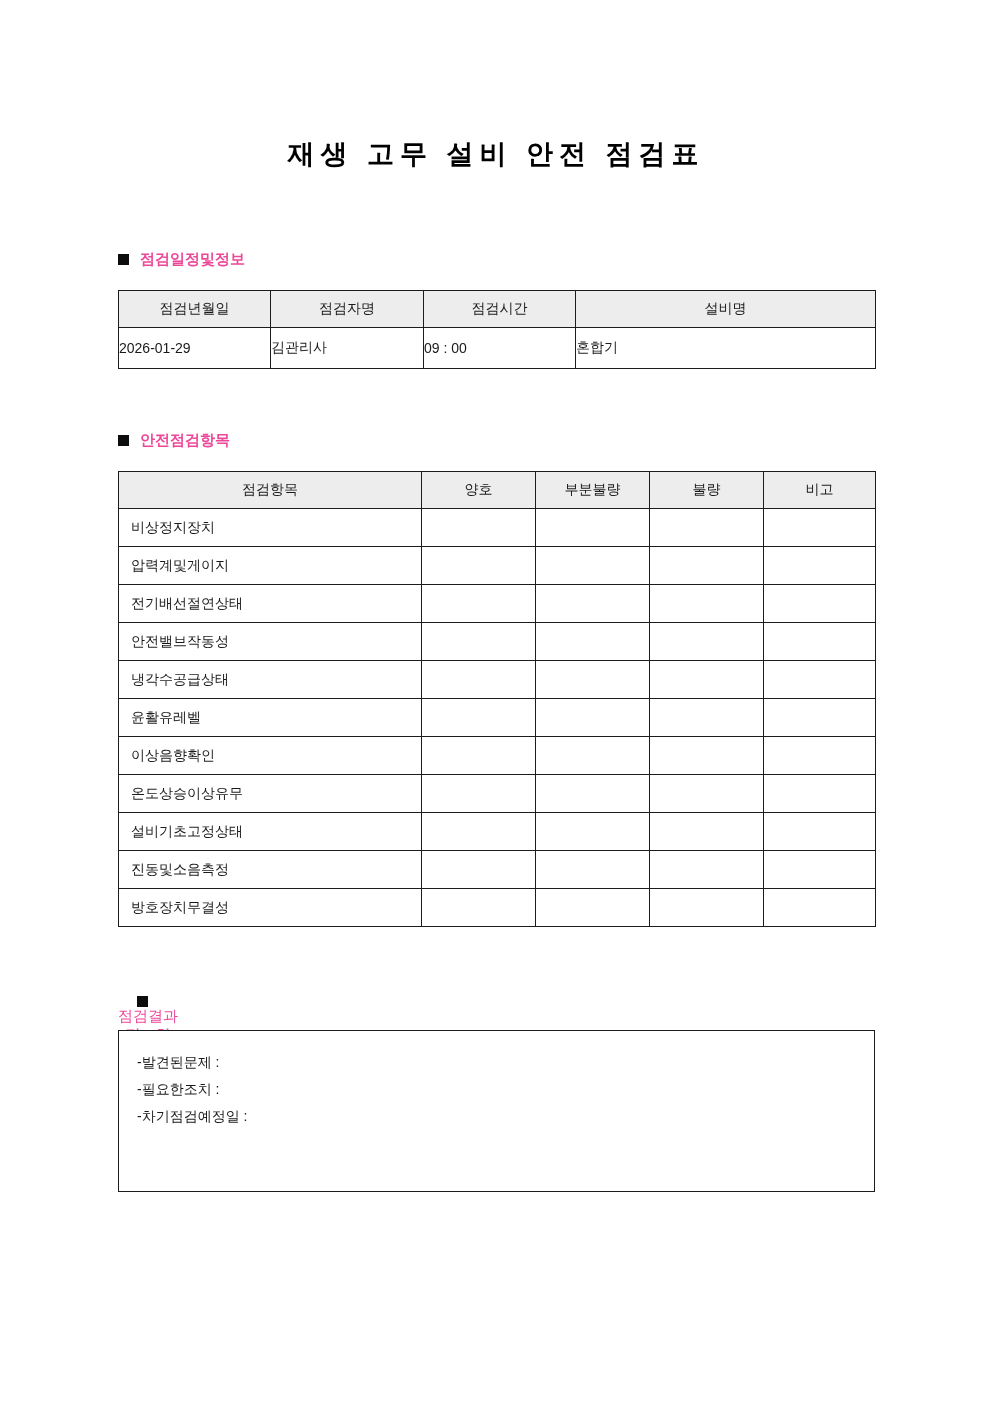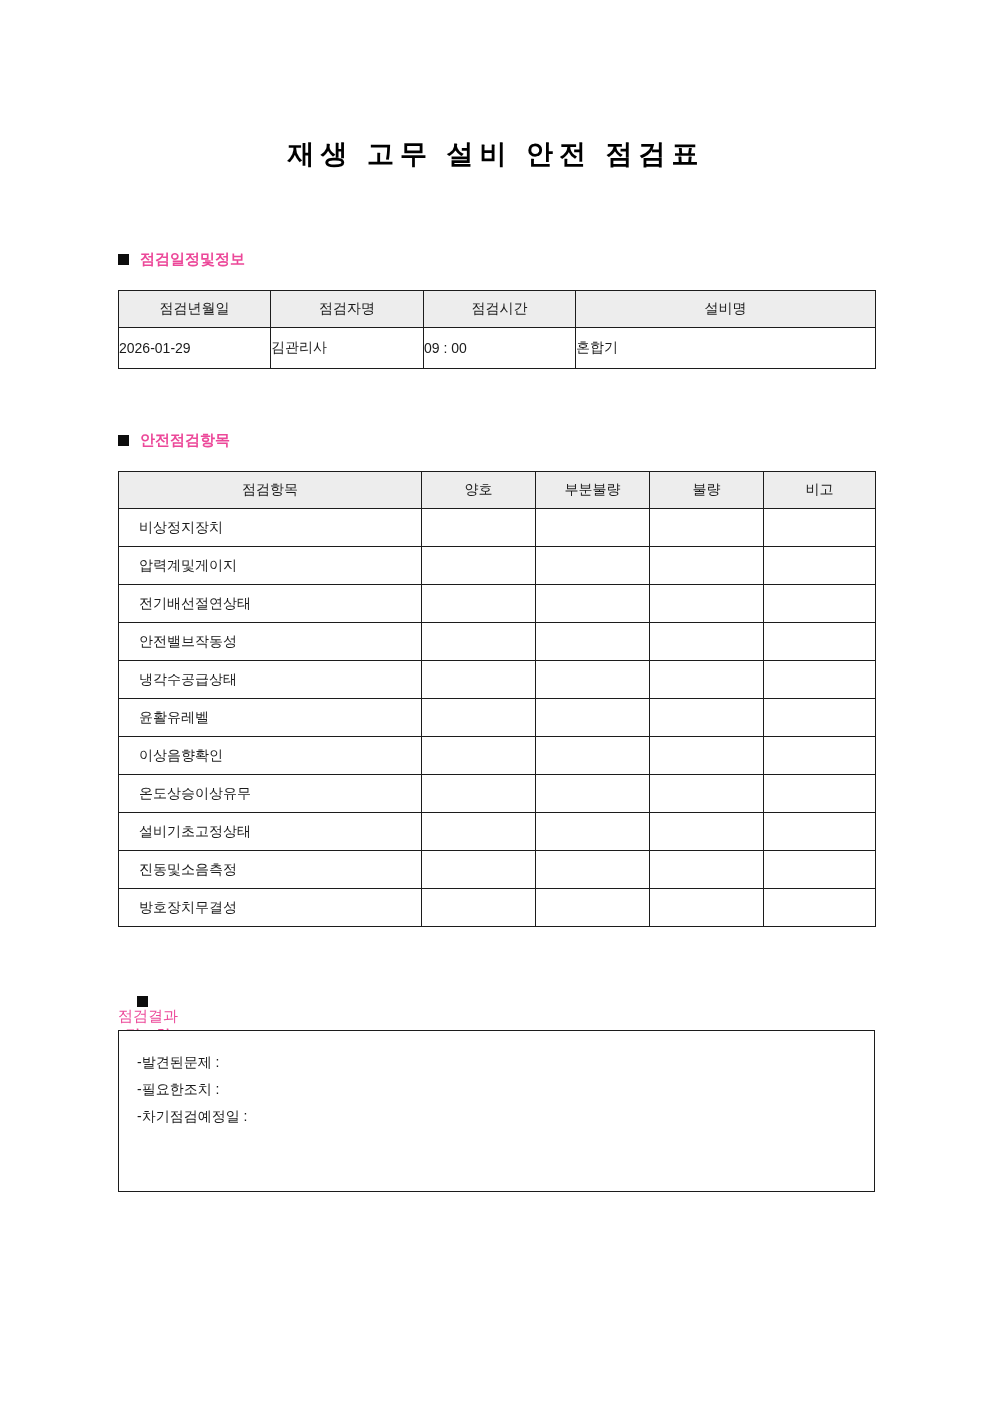--- a/index.html
+++ b/index.html
@@ -101,21 +101,21 @@
   #checklist-table {
     left: 118px;
     top: 471px;
     width: 757px;
   }
   #checklist-table tbody td {
     height: 38px;
   }
   #checklist-table tbody td.item-cell {
     text-align: left;
-    padding-left: 20px;
+    padding-left: 12px;
   }
   #checklist-table tbody td.mark-cell {
     text-align: center;
   }
 
   
   #notes-box {
     position: absolute;
     left: 118px;
     top: 1030px;

